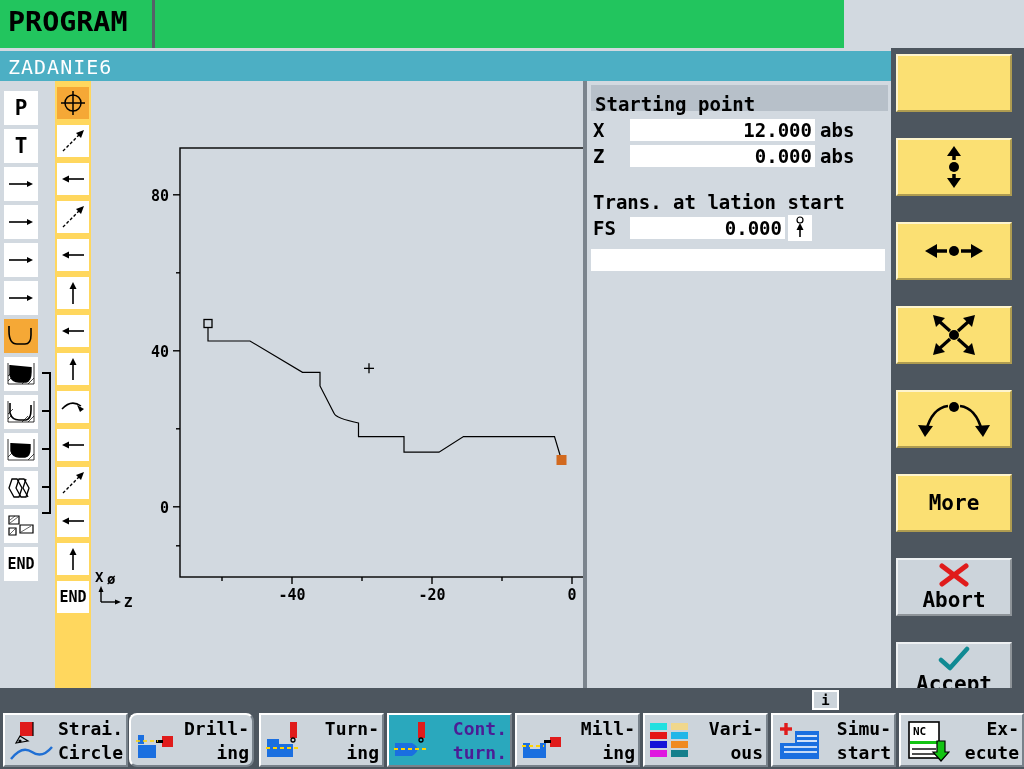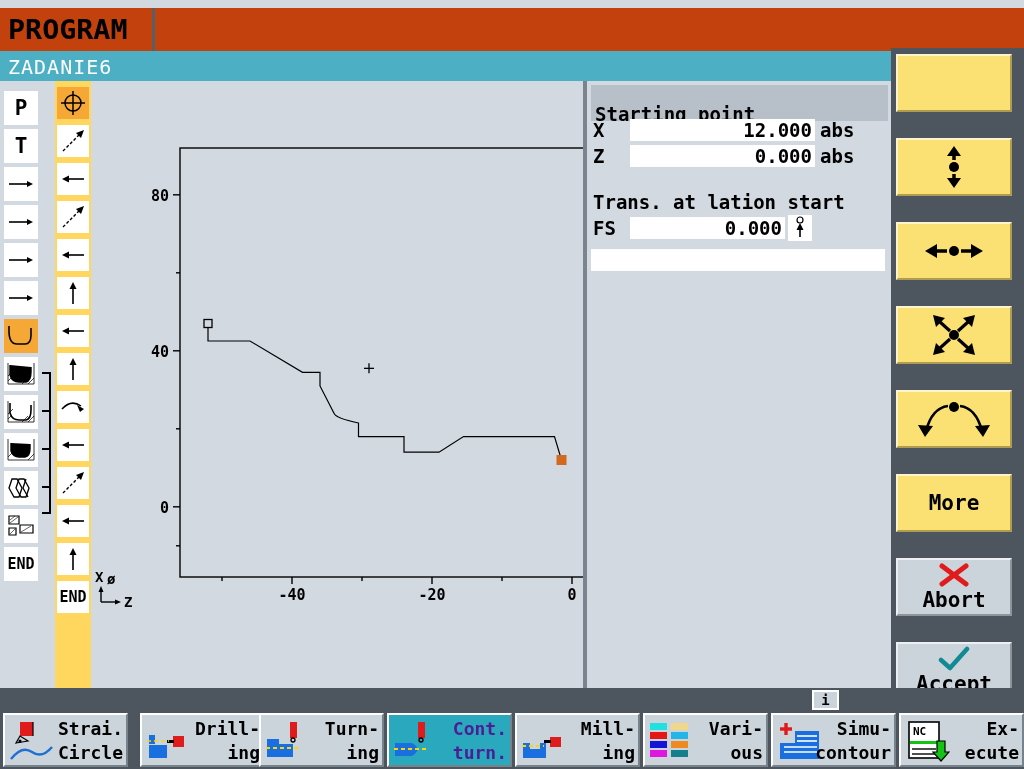--- a/index.html
+++ b/index.html
@@ -5,22 +5,22 @@
   * { box-sizing: border-box; margin:0; padding:0; }
   html, body {
     width:1024px; height:769px;
     font-family: "DejaVu Sans Mono", monospace;
     background:#d2d9e0;
     overflow:hidden;
   }
   #root { position:relative; width:1024px; height:769px; }
 
   
-  .topbar { position:absolute; left:0; top:8px; width:1024px; height:48px;
-            background:#c2410c; }
+  .topbar { position:absolute; left:0; top:0; width:844px; height:48px;
+            background:#22c55e; }
   .topbar .prog { position:absolute; left:8px; top:6px; font-size:27px;
             font-weight:bold; letter-spacing:0px;
             font-family:"DejaVu Sans Mono", monospace;
             color:#000; transform:scaleX(1.05); transform-origin:left top;}
   .topbar .vsep { position:absolute; left:152px; top:0; width:3px; height:48px;
             background:#566069; }
 
   
   .titlebar { position:absolute; left:0; top:51px; width:891px; height:30px;
             background:#4cafc4; }
@@ -56,21 +56,21 @@
   .gfx { position:absolute; left:93px; top:0; width:490px; height:607px;
          background:#d2d9e0; }
   .gfx-sep { position:absolute; left:583px; top:0; width:4px; height:607px;
              background:#7b848d; }
 
   
   .form { position:absolute; left:588px; top:0; width:303px; height:607px;
           background:#d2d9e0; }
   .form-hdr { position:absolute; left:3px; top:4px; width:297px; height:26px;
           background:#b7c0c9; color:#000; font-size:19px; font-weight:bold;
-          padding:18px 4px; font-family:"DejaVu Sans Mono", monospace; }
+          padding:8px 4px; font-family:"DejaVu Sans Mono", monospace; }
   .flabel { position:absolute; font-size:19px; font-weight:bold; color:#000;
             font-family:"DejaVu Sans Mono", monospace; }
   .fbox { position:absolute; background:#ffffff; height:22px;
           font-size:19px; font-weight:bold; color:#000; text-align:right;
           padding-right:3px; line-height:22px;
           font-family:"DejaVu Sans Mono", monospace; }
   .funit { position:absolute; font-size:19px; font-weight:bold; color:#000;
            font-family:"DejaVu Sans Mono", monospace; }
   .fsec { position:absolute; font-size:19px; font-weight:bold; color:#000;
           font-family:"DejaVu Sans Mono", monospace; }
@@ -457,21 +457,21 @@
         <span class="hicon"><svg width="46" height="46" viewBox="0 0 46 46">
             <rect x="12" y="3" width="13" height="14" fill="#e01b1b"></rect>
             <path d="M12,17 L8,24 L20,22 Z" fill="#ccd4db" stroke="#000" stroke-width="1.2"></path>
             <path d="M25,3 L25,17" stroke="#000" stroke-width="1.2" fill="none"></path>
             <circle cx="12" cy="22" r="1.6" fill="#000"></circle>
             <path d="M3,40 Q14,26 24,33 Q34,40 44,28" fill="none" stroke="#1f6fd4" stroke-width="2.4"></path>
           </svg></span>
         <span class="hlabel">Strai.
 Circle</span>
       </div>
-      <div class="hkey" style="left: 140px; top: 25px;">
+      <div class="hkey" style="left: 129px; top: 25px; border-radius: 8px;">
         <span class="hicon"><svg width="46" height="46" viewBox="0 0 46 46">
             <rect x="28" y="17" width="11" height="11" fill="#e01b1b"></rect>
             <rect x="22" y="21" width="7" height="3" fill="#000"></rect>
             <rect x="4" y="26" width="18" height="13" fill="#1a6fe0"></rect>
             <rect x="4" y="16" width="6" height="9" fill="#1a6fe0"></rect>
             <g stroke="#ffd400" stroke-width="1.6" stroke-dasharray="4,3">
               <line x1="2" y1="22" x2="24" y2="22"></line>
             </g>
             <g fill="#1a6fe0">
               <rect x="4" y="30" width="16" height="3"></rect>
@@ -533,21 +533,21 @@
             </g>
             <path d="M19,12 L43,12 L43,40 L4,40 L4,24 L19,24 Z" fill="#1a6fe0"></path>
             <g stroke="#ffffff" stroke-width="1.6">
               <line x1="21" y1="17" x2="41" y2="17"></line>
               <line x1="21" y1="22" x2="41" y2="22"></line>
               <line x1="8" y1="28" x2="41" y2="28"></line>
               <line x1="8" y1="33" x2="41" y2="33"></line>
             </g>
           </svg></span>
         <span class="hlabel">Simu-
-contour</span>
+start</span>
       </div>
       <div class="hkey" style="left: 899px; top: 25px;">
         <span class="hicon"><svg width="46" height="46" viewBox="0 0 46 46">
             <rect x="5" y="3" width="30" height="36" fill="#ffffff" stroke="#000" stroke-width="1.6"></rect>
             <text x="9" y="16" font-family="DejaVu Sans Mono, monospace" font-size="11" font-weight="bold" fill="#000">NC</text>
             <rect x="6" y="22" width="28" height="3" fill="#14c414"></rect>
             <line x1="8" y1="30" x2="32" y2="30" stroke="#000" stroke-width="1.4"></line>
             <line x1="8" y1="35" x2="32" y2="35" stroke="#000" stroke-width="1.4"></line>
             <path d="M33,22 L33,33 L29,33 L37,42 L45,33 L41,33 L41,22 Z" fill="#14c414" stroke="#000" stroke-width="1.2"></path>
           </svg></span>

